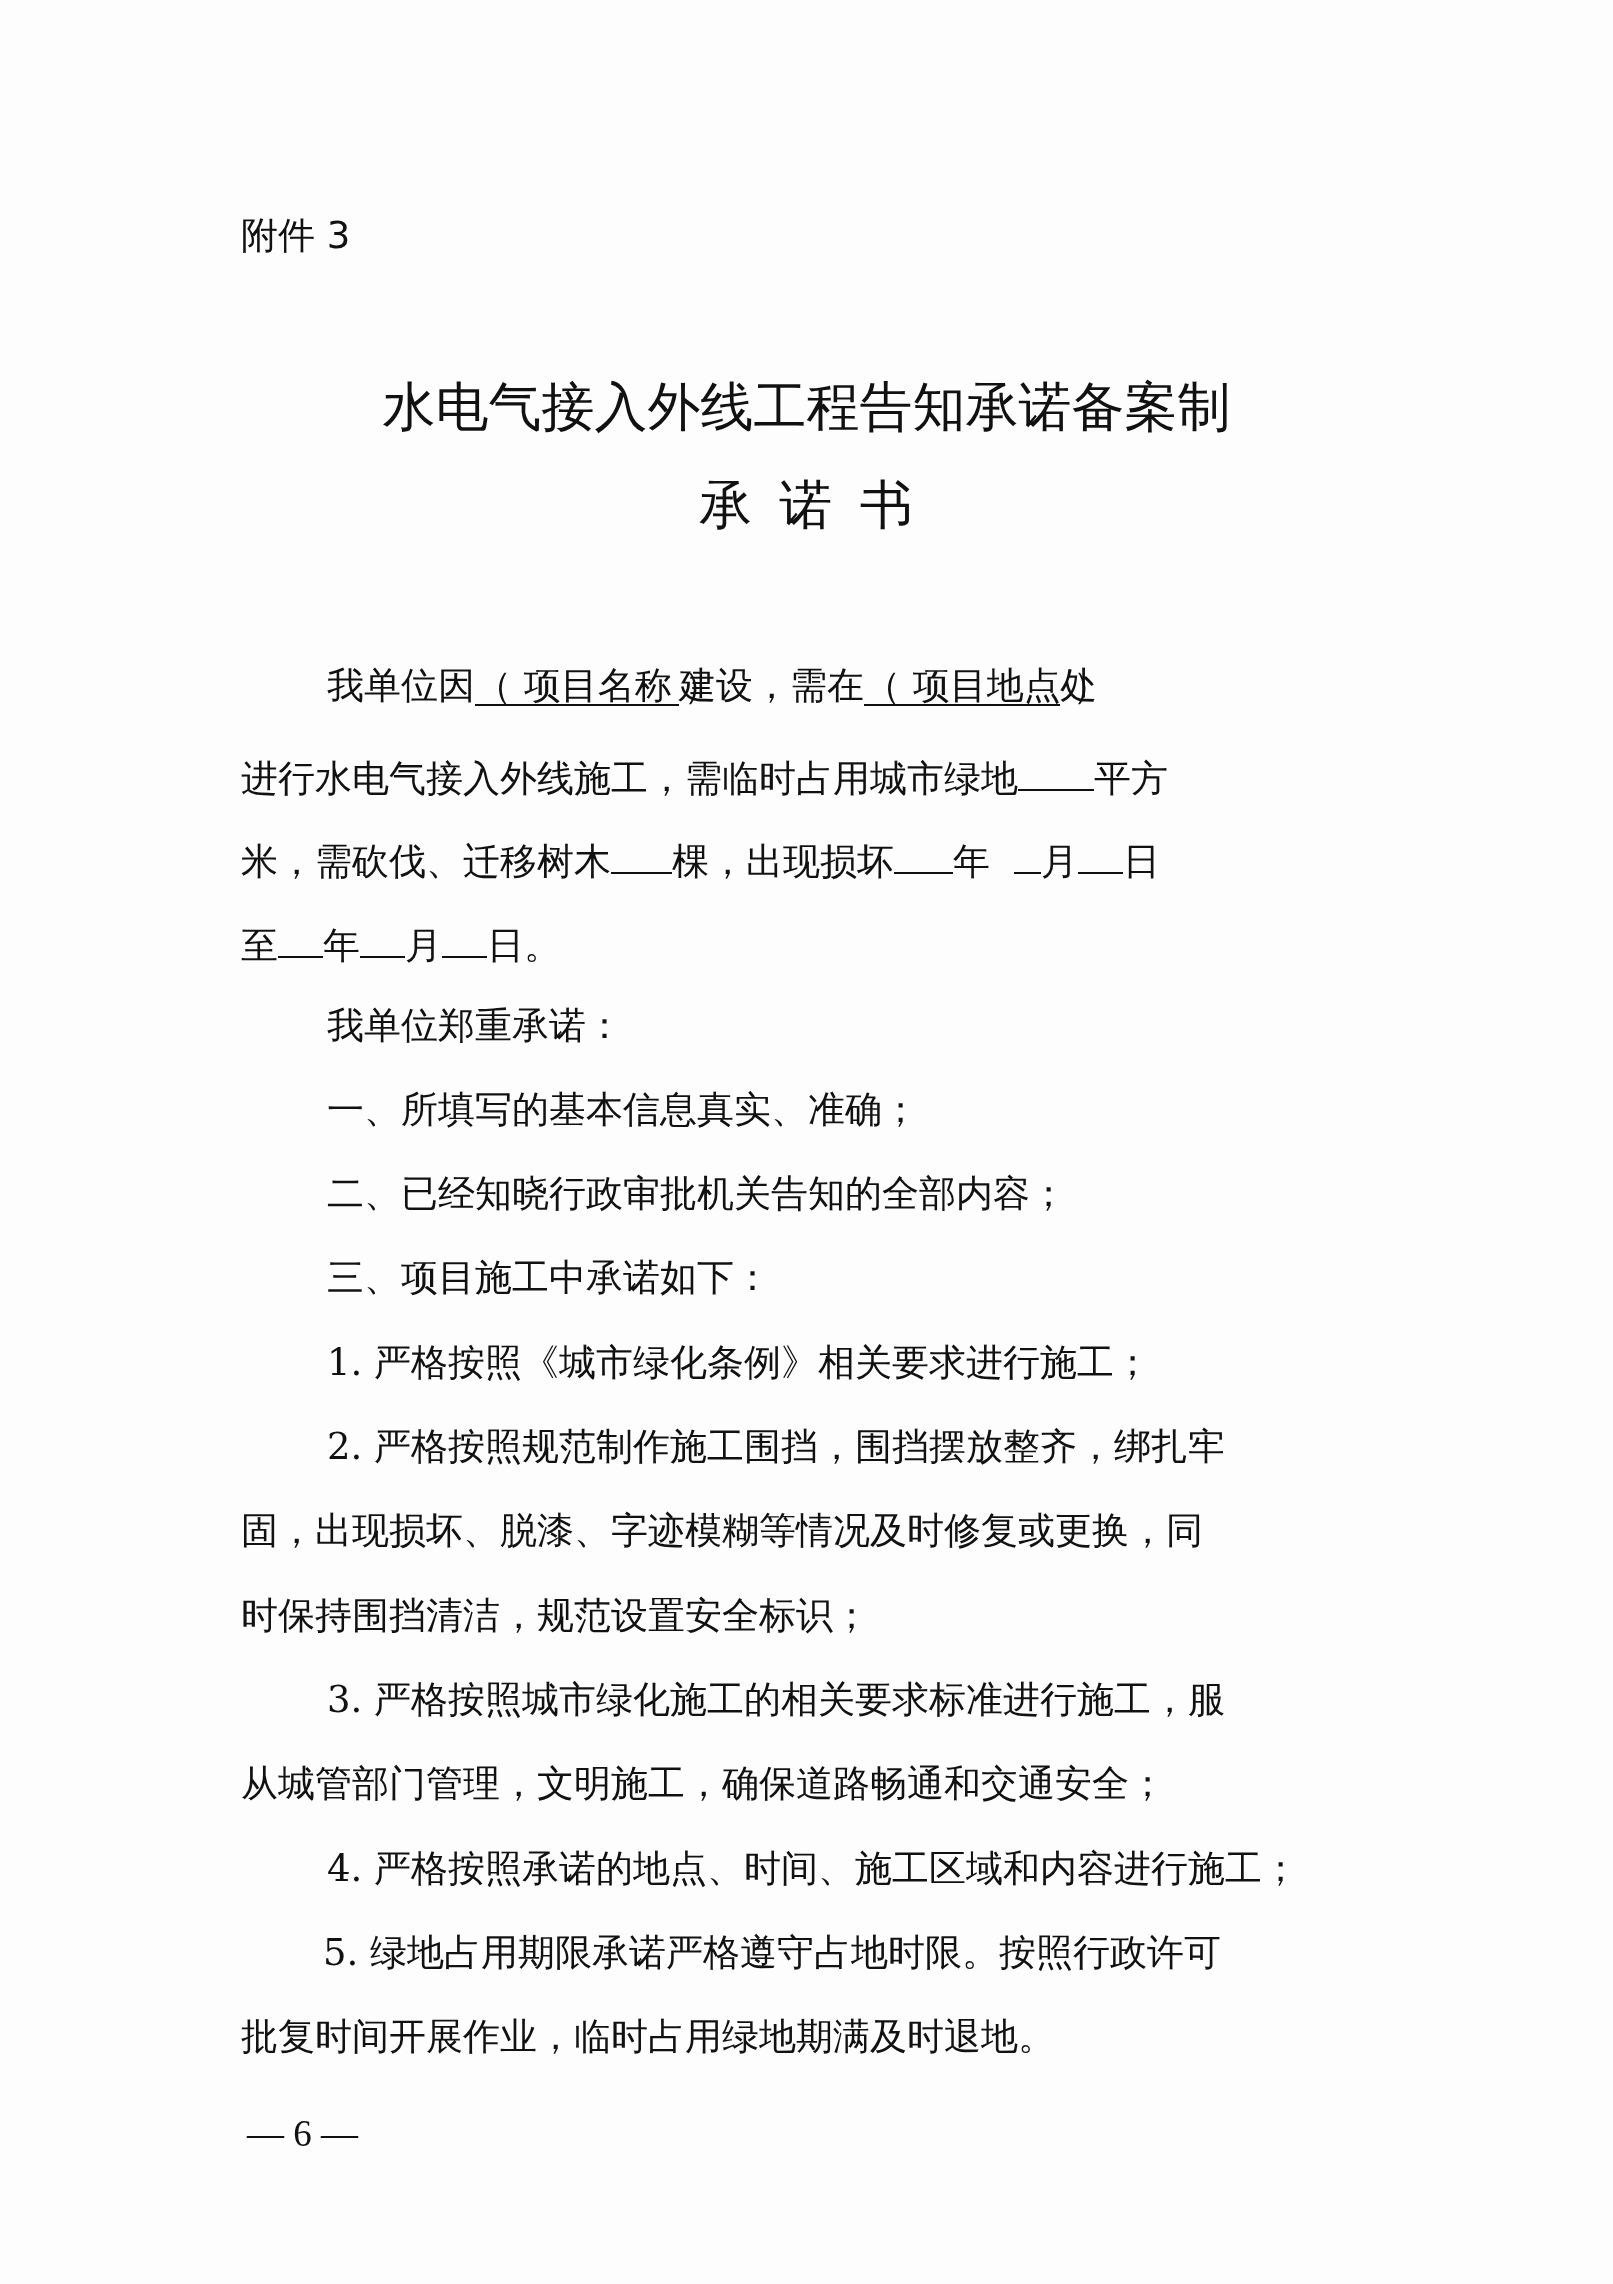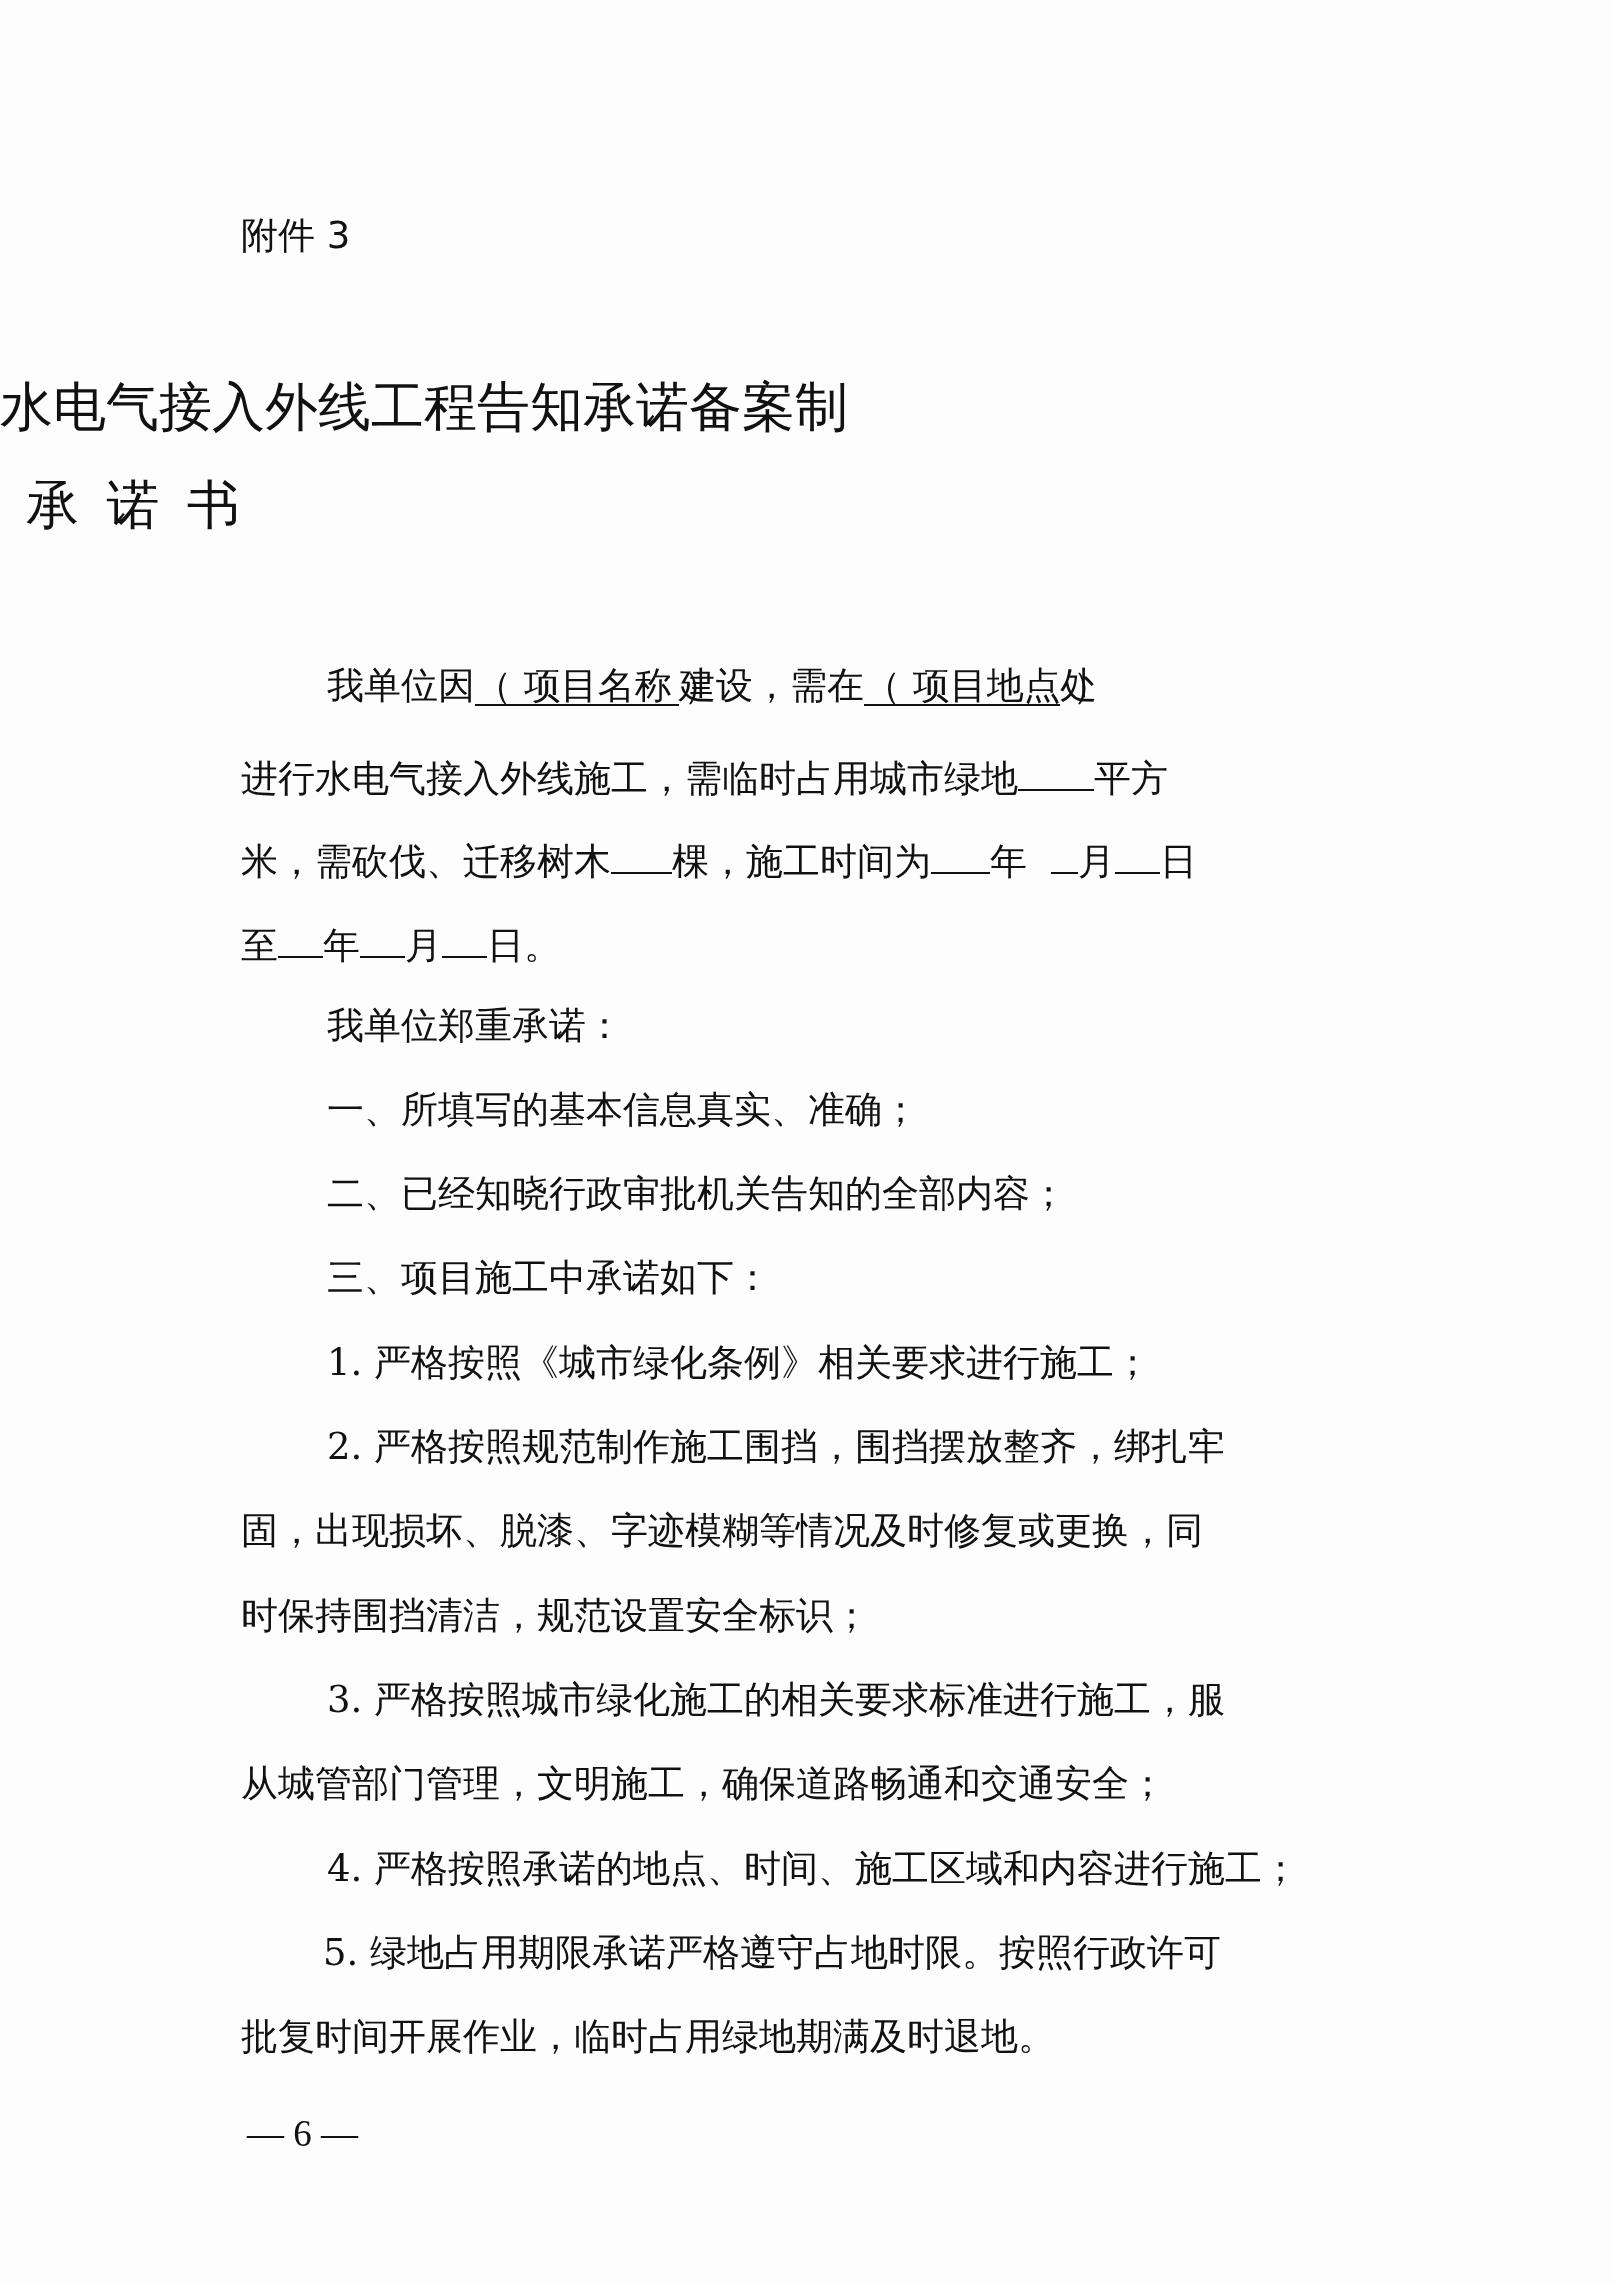--- a/index.html
+++ b/index.html
@@ -1,41 +1,41 @@
 <!DOCTYPE html>
 <html><head>
 <meta charset="utf-8">
 <style>
   html, body { margin: 0; padding: 0; background: #fdfdfd; }
   body { width: 1613px; height: 2285px; position: relative; overflow: hidden;
          font-family: "DejaVu Serif", "Liberation Serif", serif; color: #111; }
   .attach { position: absolute; left: 241px; top: 211px; font-size: 37px;
             font-family: "DejaVu Sans", sans-serif; }
-  .title { position: absolute; left: 0; width: 1613px; text-align: left; font-size: 53px; }
+  .title { position: absolute; left: 0; width: 1613px; text-align: center; font-size: 53px; }
   .t1 { top: 372px; }
   .t2 { top: 470px; letter-spacing: 27.4px; padding-left: 26px; box-sizing: border-box; }
   .line { position: absolute; left: 241px; font-size: 37px; white-space: nowrap; line-height: 1; }
   .u { display: inline-block; border-bottom: 2px solid #111; text-align: center; line-height: 1; }
   .pnum { position: absolute; left: 247px; top: 2112px; font-size: 37px; font-family: "Liberation Serif", serif; }
 </style>
 </head>
 <body>
 
 <div class="attach">附件 3</div>
 <div class="title t1">水电气接入外线工程告知承诺备案制</div>
 <div class="title t2">承诺书</div>
 
 <div class="line" style="top:667px;left:327px">
   <span>我单位因</span><span class="u" style="width:204px">（  项目名称  ）</span><span>建设，需在</span><span class="u" style="width:196px">（  项目地点  ）</span><span>处</span>
 </div>
 <div class="line" style="top:752px">
   <span>进行水电气接入外线施工，需临时占用城市绿地</span><span class="u" style="width:76px;height:37px"></span><span>平方</span>
 </div>
 <div class="line" style="top:835px">
-  <span>米，需砍伐、迁移树木</span><span class="u" style="width:61px;height:37px"></span><span>棵，施工时间为</span><span class="u" style="width:59px;height:37px"></span><span>年</span>&nbsp;&nbsp;<span class="u" style="width:27.4px;height:37px"></span><span>月</span><span class="u" style="width:45px;height:37px"></span><span>日</span>
+  <span>米，需砍伐、迁移树木</span><span class="u" style="width:61px;height:37px"></span><span>棵，出现损坏</span><span class="u" style="width:59px;height:37px"></span><span>年</span>&nbsp;&nbsp;<span class="u" style="width:27.4px;height:37px"></span><span>月</span><span class="u" style="width:45px;height:37px"></span><span>日</span>
 </div>
 <div class="line" style="top:919px">
   <span>至</span><span class="u" style="width:45px;height:37px"></span><span>年</span><span class="u" style="width:45px;height:37px"></span><span>月</span><span class="u" style="width:45px;height:37px"></span><span>日。</span>
 </div>
 
 <div class="line" style="top:1007px;left:327px">我单位郑重承诺：</div>
 <div class="line" style="top:1091px;left:327px">一、所填写的基本信息真实、准确；</div>
 <div class="line" style="top:1175px;left:327px">二、已经知晓行政审批机关告知的全部内容；</div>
 <div class="line" style="top:1259px;left:327px">三、项目施工中承诺如下：</div>
 

